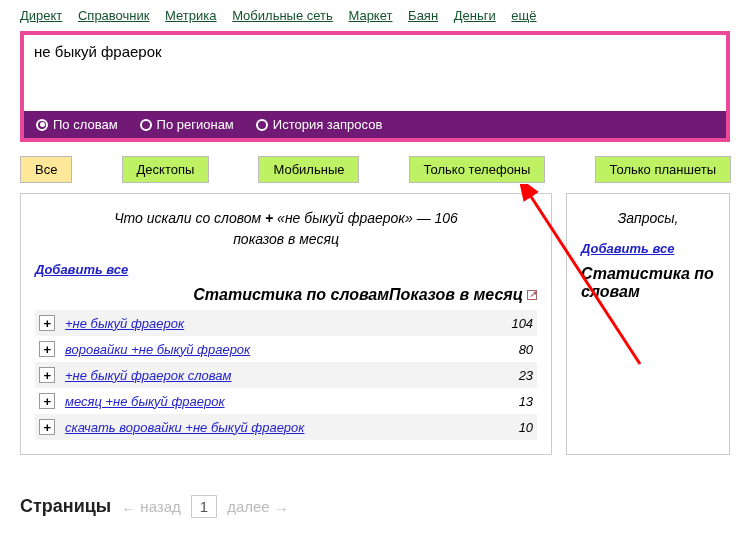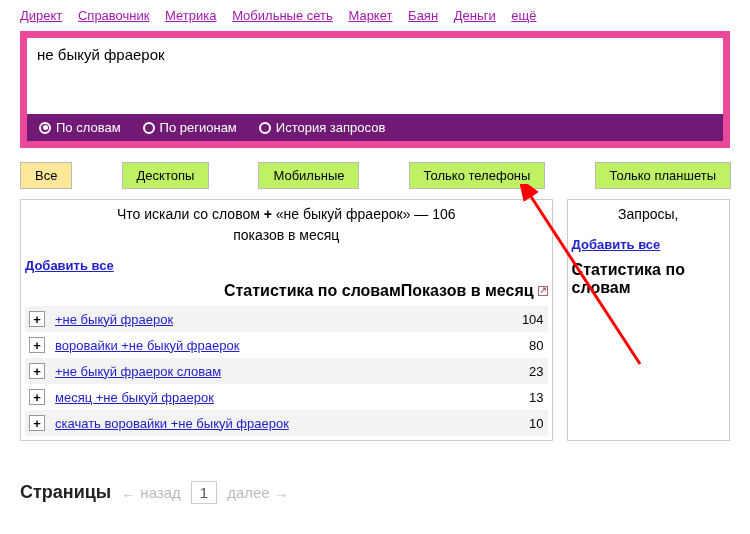--- a/index.html
+++ b/index.html
@@ -8,29 +8,29 @@
       font-size: 13px;
       background: #fff;
       width: 750px;
       position: relative;
     }
     .top-links {
       padding: 8px 20px;
       font-size: 13px;
     }
     .top-links a {
-      color: #a21caf;
+      color: #14532d;
       text-decoration: underline;
       margin-right: 12px;
     }
     .search-wrap {
       padding: 0 20px 0 20px;
     }
     .search-box {
-      border: 7px solid #ec4899;
+      border: 4px solid #ec4899;
       background: #fff;
     }
     .search-input {
       width: 100%;
       border: none;
       padding: 8px 10px;
       font-size: 15px;
       outline: none;
     }
     .filter-bar {
@@ -80,21 +80,22 @@
     .tab.active {
       background: #ffe79a;
     }
     .content-area {
       margin: 10px 20px;
       display: flex;
       gap: 14px;
     }
     .panel {
       border: 1px solid #ccc;
-      padding: 4px;
+      padding: 14px;
+      font-style: italic;
     }
     .panel.left { width: 555px; }
     .panel.right { width: 170px; }
     .panel-title {
       text-align: center;
       font-size: 14px;
       margin-bottom: 12px;
       line-height: 1.5;
     }
     .add-all {

